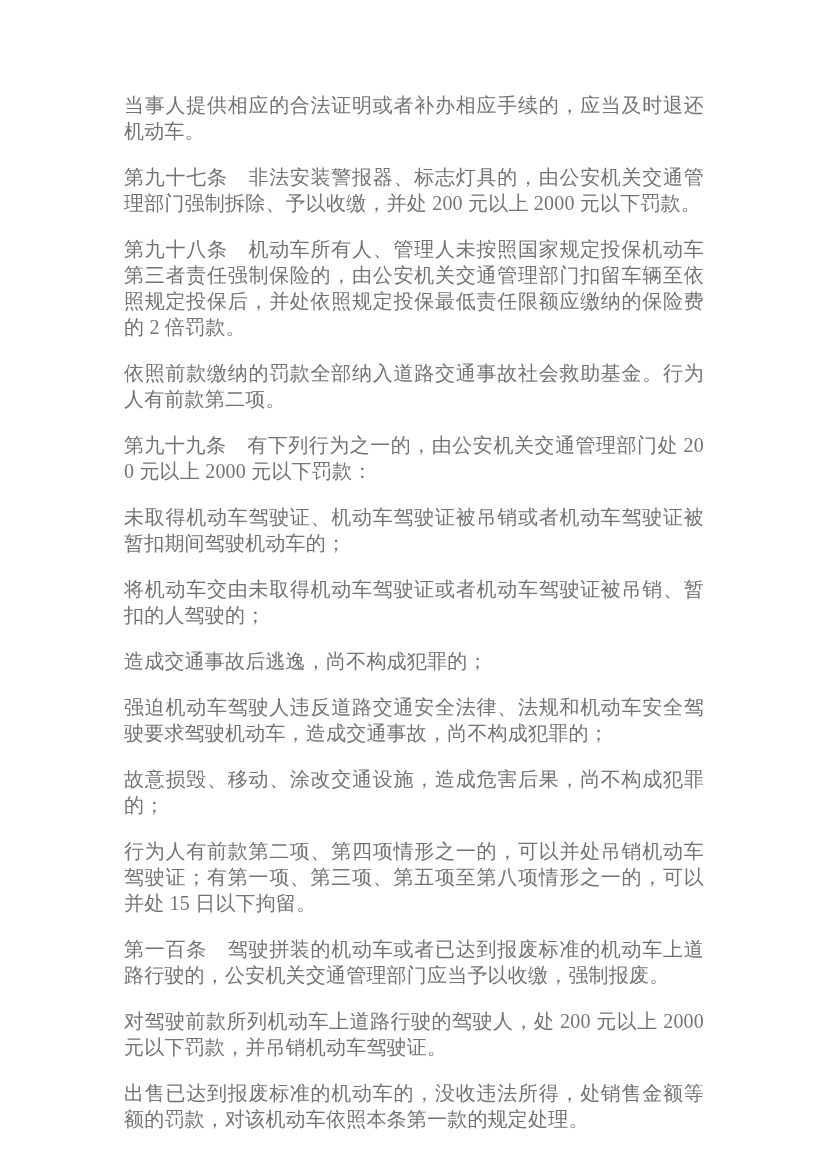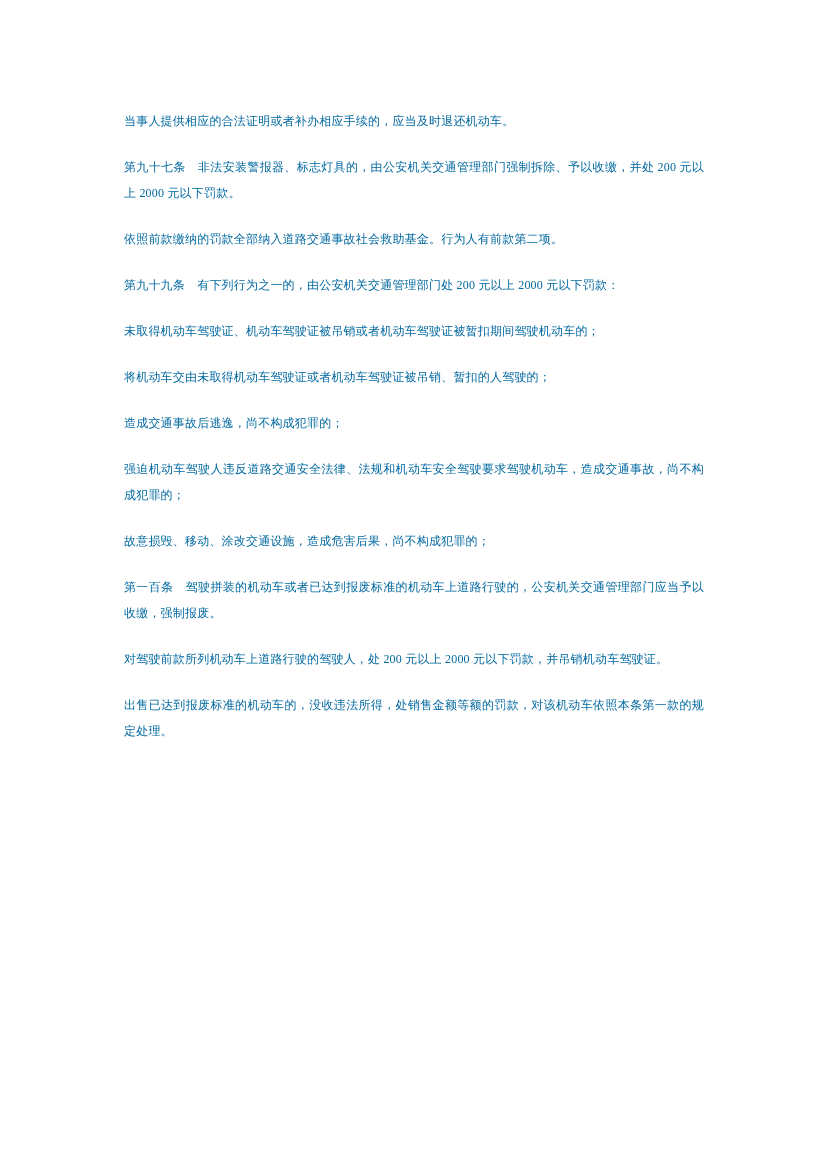--- a/index.html
+++ b/index.html
@@ -15,40 +15,42 @@
     overflow: hidden;
     font-family: "Liberation Serif", "DejaVu Serif", serif;
   }
   .content {
     position: absolute;
     left: 124px;
     top: 92px;
     width: 580px;
   }
   .content p {
-    margin: 16px 0 20px 0;
-    font-size: 12px;
+    margin: 0 0 20px 0;
+    font-size: 20px;
     line-height: 26px;
-    color: #0369a1;
+    color: #737373;
     text-align: justify;
     letter-spacing: 0.2px;
     word-break: break-all;
   }
 </style>
 </head>
 <body>
 
 <div class="page">
   <div class="content">
     <p>当事人提供相应的合法证明或者补办相应手续的，应当及时退还机动车。</p>
     <p>第九十七条　非法安装警报器、标志灯具的，由公安机关交通管理部门强制拆除、予以收缴，并处 200 元以上 2000 元以下罚款。</p>
+    <p>第九十八条　机动车所有人、管理人未按照国家规定投保机动车第三者责任强制保险的，由公安机关交通管理部门扣留车辆至依照规定投保后，并处依照规定投保最低责任限额应缴纳的保险费的 2 倍罚款。</p>
     <p>依照前款缴纳的罚款全部纳入道路交通事故社会救助基金。行为人有前款第二项。</p>
     <p>第九十九条　有下列行为之一的，由公安机关交通管理部门处 200 元以上 2000 元以下罚款：</p>
     <p>未取得机动车驾驶证、机动车驾驶证被吊销或者机动车驾驶证被暂扣期间驾驶机动车的；</p>
     <p>将机动车交由未取得机动车驾驶证或者机动车驾驶证被吊销、暂扣的人驾驶的；</p>
     <p>造成交通事故后逃逸，尚不构成犯罪的；</p>
     <p>强迫机动车驾驶人违反道路交通安全法律、法规和机动车安全驾驶要求驾驶机动车，造成交通事故，尚不构成犯罪的；</p>
     <p>故意损毁、移动、涂改交通设施，造成危害后果，尚不构成犯罪的；</p>
+    <p>行为人有前款第二项、第四项情形之一的，可以并处吊销机动车驾驶证；有第一项、第三项、第五项至第八项情形之一的，可以并处 15 日以下拘留。</p>
     <p>第一百条　驾驶拼装的机动车或者已达到报废标准的机动车上道路行驶的，公安机关交通管理部门应当予以收缴，强制报废。</p>
     <p>对驾驶前款所列机动车上道路行驶的驾驶人，处 200 元以上 2000 元以下罚款，并吊销机动车驾驶证。</p>
     <p>出售已达到报废标准的机动车的，没收违法所得，处销售金额等额的罚款，对该机动车依照本条第一款的规定处理。</p>
   </div>
 </div>
 
 </body></html>

